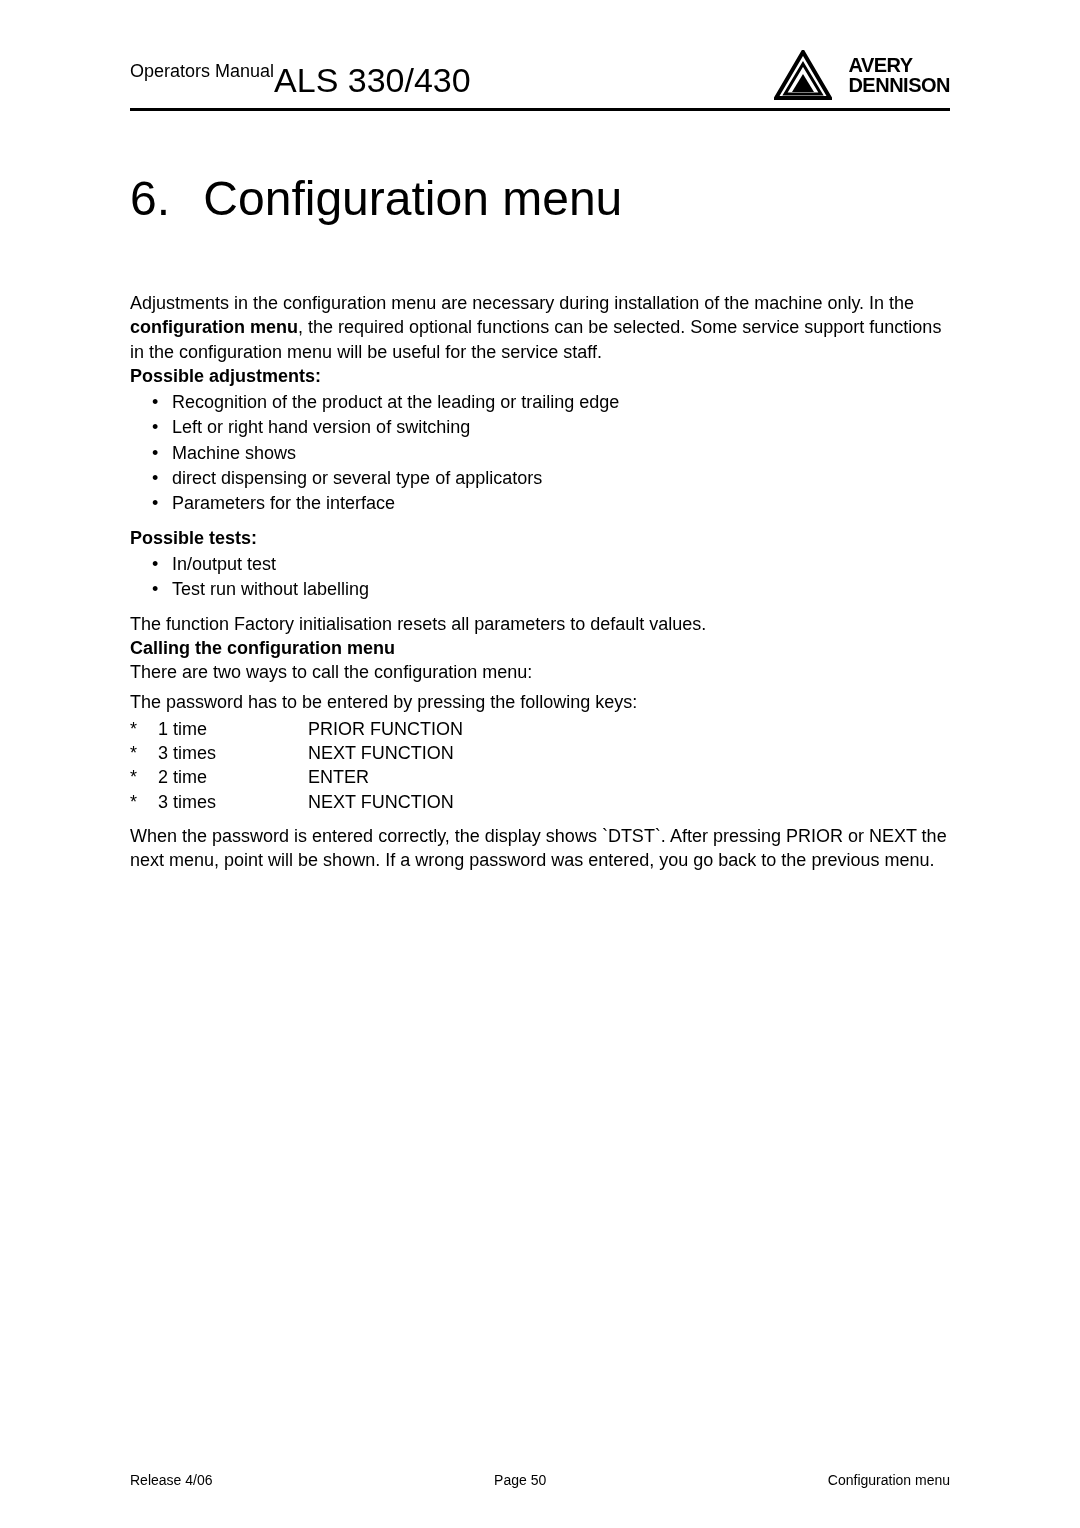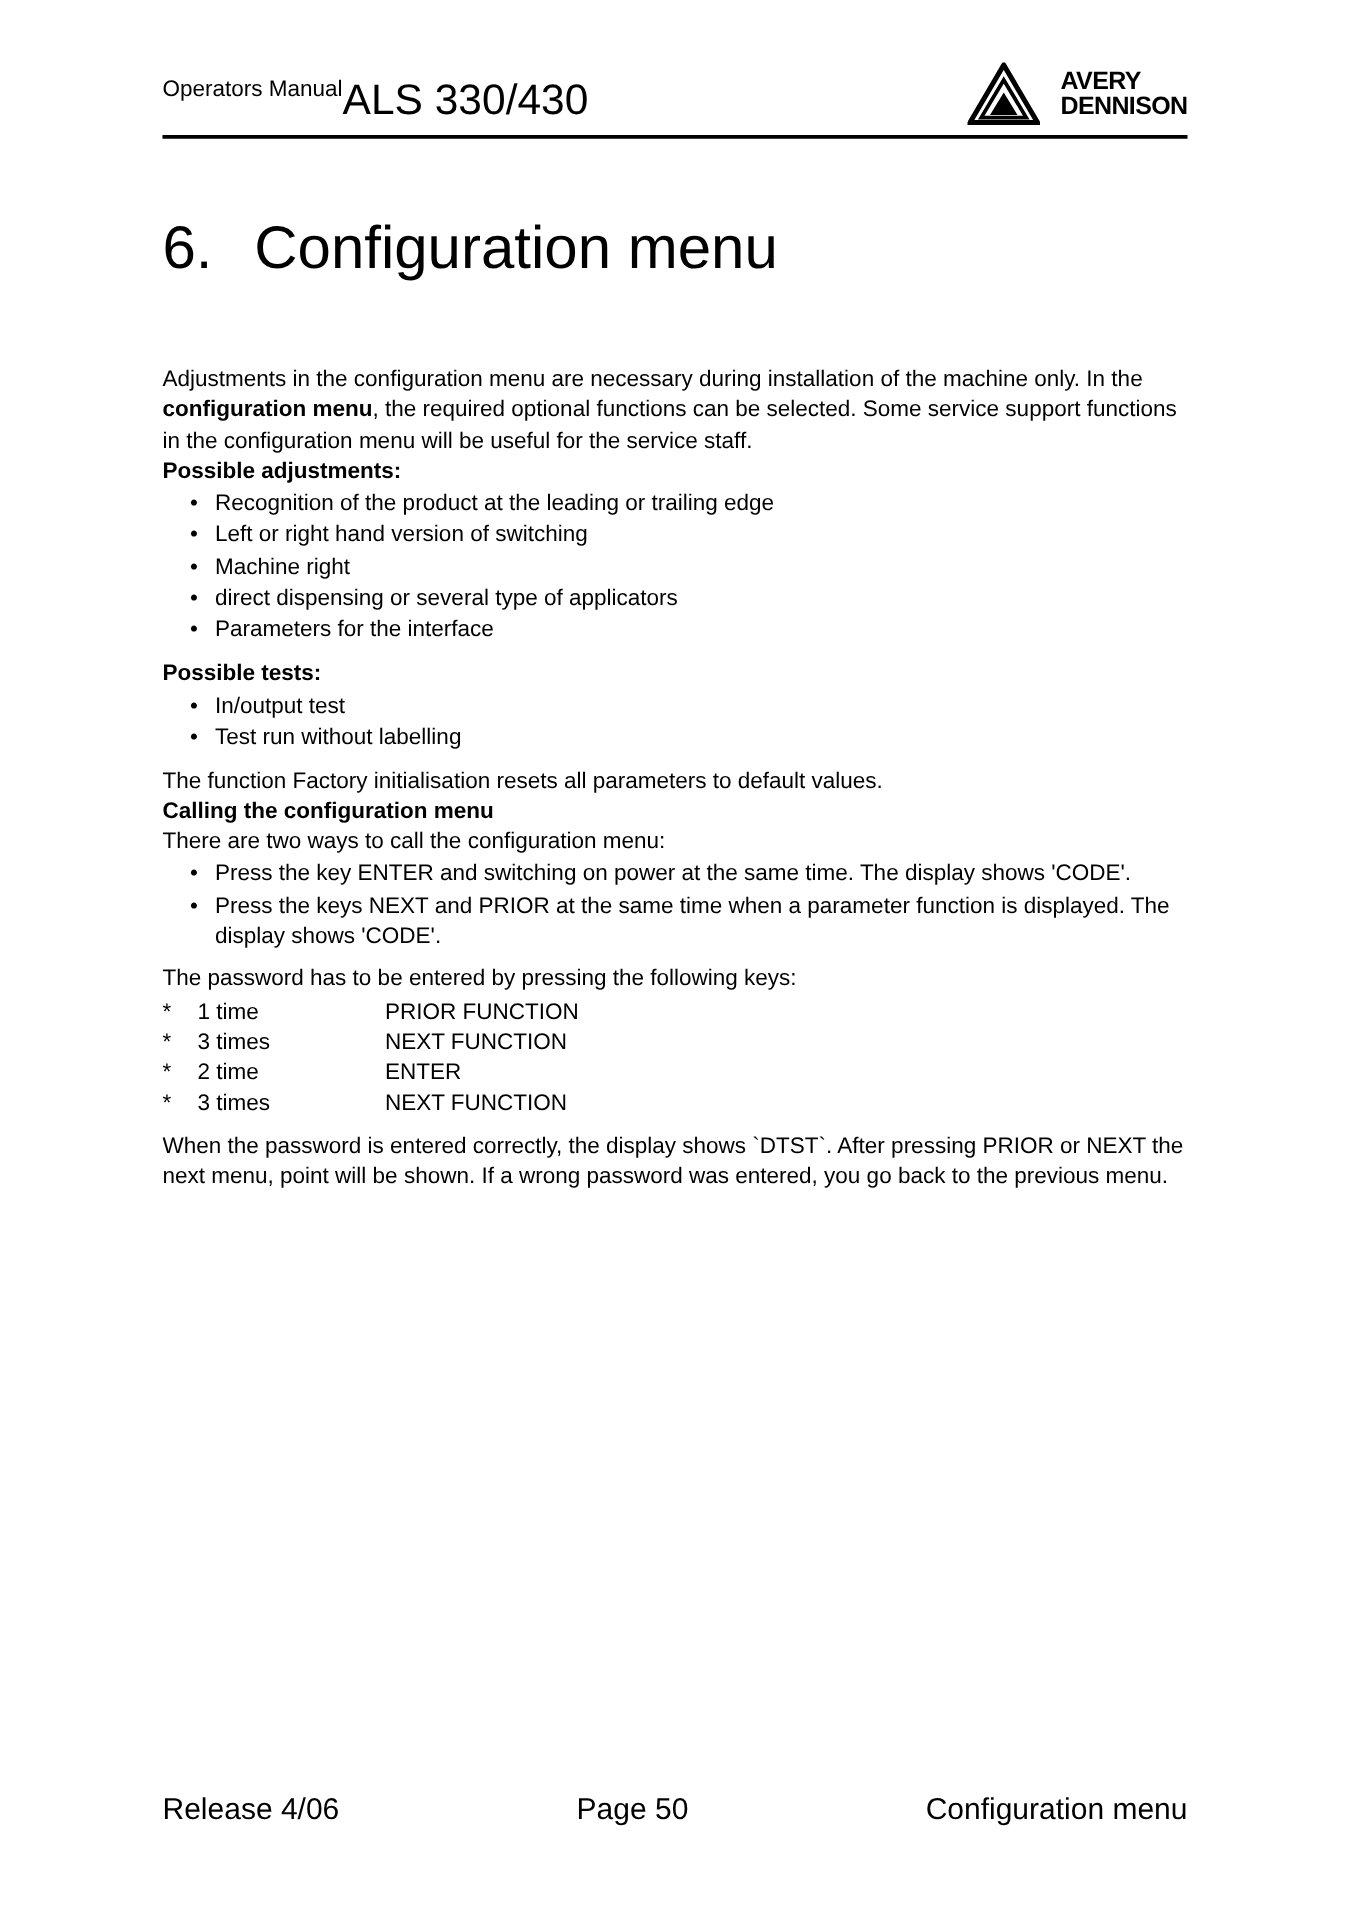--- a/index.html
+++ b/index.html
@@ -114,26 +114,26 @@
       width: 28px;
     }
     .pw-times {
       width: 150px;
     }
     .pw-key {
       flex: 1;
     }
     .footer {
       position: absolute;
-      bottom: 66px;
+      bottom: 40px;
       left: 130px;
       right: 130px;
       display: flex;
       justify-content: space-between;
-      font-size: 24px;
+      font-size: 14px;
     }
   </style>
 </head>
 <body>
 
 <div class="header">
   <div class="header-left">
     <div class="manual-type">Operators Manual</div>
     <div class="product-model">ALS 330/430</div>
   </div>
@@ -160,43 +160,39 @@
 <div class="body-content">
 
   <div class="paragraph">
     <span>Adjustments in the configuration menu are necessary during installation of the machine only. In the </span><span class="bold-inline">configuration menu</span><span>, the required optional functions can be selected. Some service support functions in the configuration menu will be useful for the service staff.</span>
   </div>
 
   <div class="section-heading">Possible adjustments:</div>
   <ul class="bullet-list">
     <li>Recognition of the product at the leading or trailing edge</li>
     <li>Left or right hand version of switching</li>
-    <li>Machine right</li>
+    <li>Machine shows</li>
     <li>direct dispensing or several type of applicators</li>
     <li>Parameters for the interface</li>
   </ul>
 
   <div class="spacer-small"></div>
 
   <div class="section-heading">Possible tests:</div>
   <ul class="bullet-list">
     <li>In/output test</li>
     <li>Test run without labelling</li>
   </ul>
 
   <div class="spacer-small"></div>
 
   <div class="paragraph">The function Factory initialisation resets all parameters to default values.</div>
 
   <div class="section-heading">Calling the configuration menu</div>
   <div class="paragraph">There are two ways to call the configuration menu:</div>
-  <ul class="bullet-list">
-    <li>Press the key ENTER and switching on power at the same time. The display shows 'CODE'.</li>
-    <li>Press the keys NEXT and PRIOR at the same time when a parameter function is displayed. The display shows 'CODE'.</li>
-  </ul>
 
   <div class="spacer-small"></div>
 
   <div class="paragraph">The password has to be entered by pressing the following keys:</div>
   <div class="password-table">
     <div class="password-row">
       <div class="pw-star">*</div>
       <div class="pw-times">1 time</div>
       <div class="pw-key">PRIOR FUNCTION</div>
     </div>

